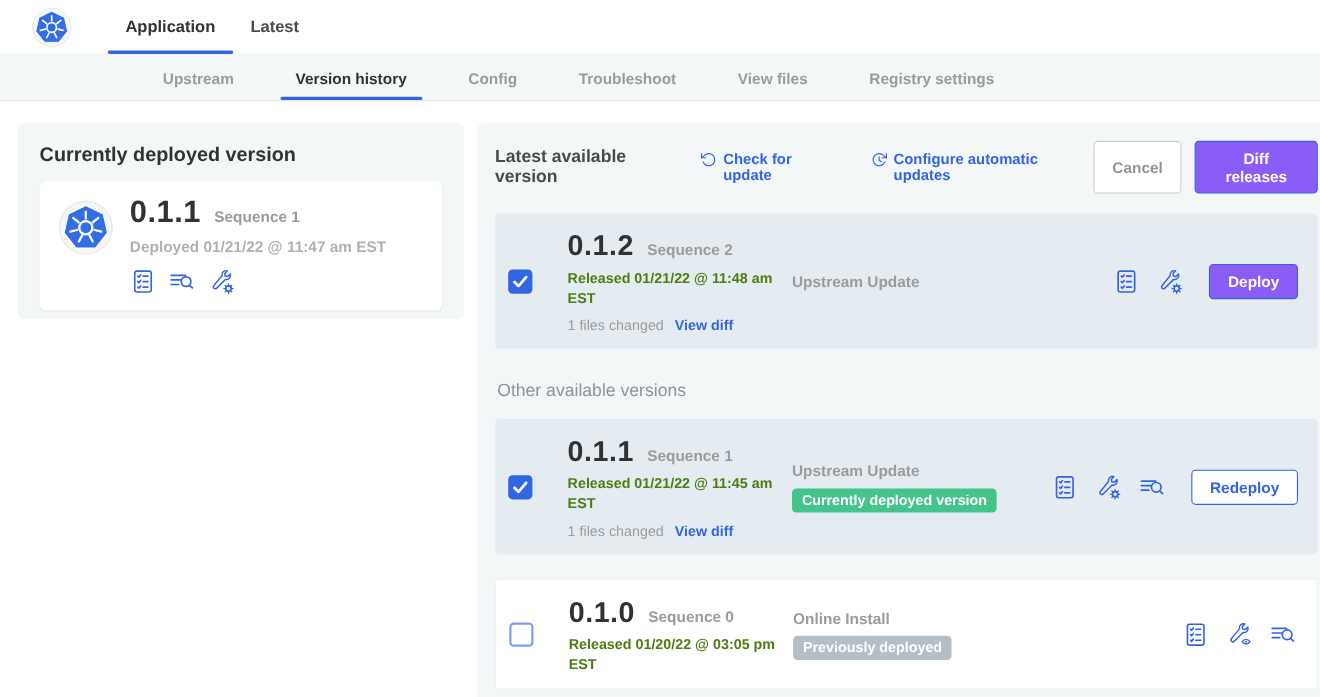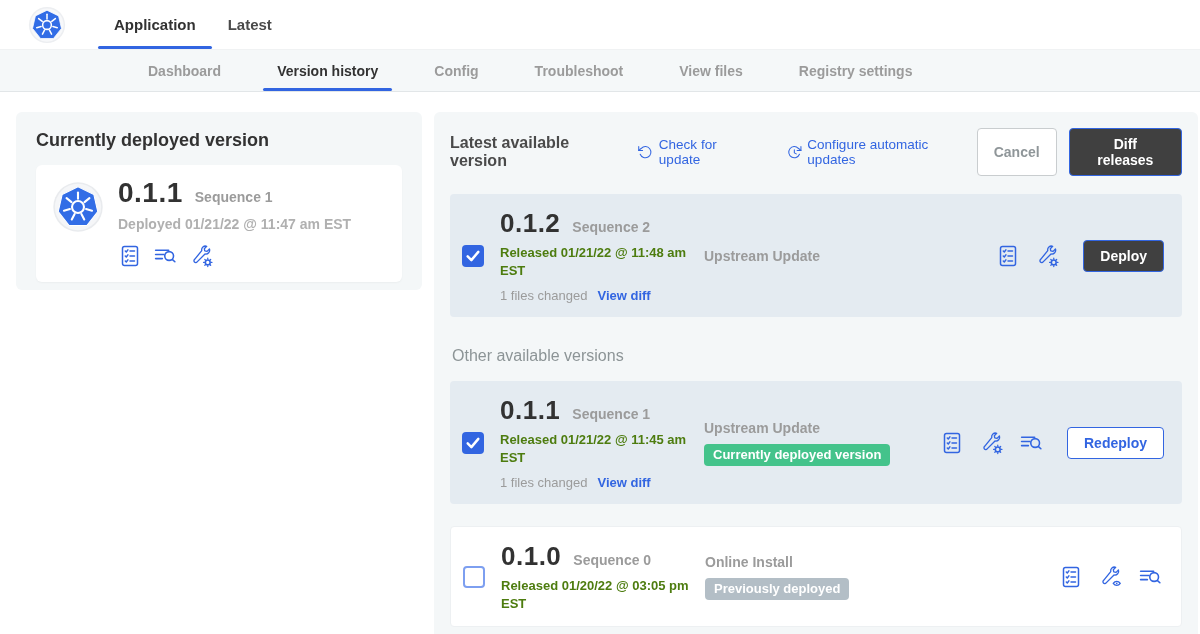--- a/index.html
+++ b/index.html
@@ -43,44 +43,44 @@
   .ver-line { display:flex; align-items:baseline; }
   .big-ver { font-size:28px; font-weight:700; letter-spacing:.5px; color:#323232; }
   .seq { font-size:14px; font-weight:700; color:#9b9b9b; margin-left:12px; }
   .deployed-at { font-size:14px; font-weight:700; color:#b0b0b0; margin-top:7px; }
   .icon-row { display:flex; gap:11px; margin-top:11px; align-items:center; }
 
   
   .right-panel { flex:1; background:#f4f7f8; border-radius:6px; padding:16px 16px 20px; }
   .panel-head { display:flex; align-items:center; }
   .panel-title { font-size:16px; font-weight:700; color:#4a4a4a; margin-right:10px; }
-  .blue-link { display:flex; align-items:center; gap:5px; color:#3265e1;
-    font-size:13.5px; font-weight:400; cursor:pointer; }
+  .blue-link { display:flex; align-items:flex-start; gap:5px; color:#3265e1;
+    font-size:13.5px; font-weight:700; cursor:pointer; }
   .blue-link + .blue-link { margin-left:26px; }
   .panel-head .btns { margin-left:auto; display:flex; gap:12px; }
   .btn { border-radius:4px; font-size:14px; font-weight:700; padding:7px 16px;
     cursor:pointer; font-family:inherit; }
   .btn-cancel { background:#fff; border:1px solid #c9cdcf; color:#8f9699; }
-  .btn-primary { background:#404040; border:1px solid #3265e1; color:#fff; }
+  .btn-primary { background:#8b5cf6; border:1px solid #3265e1; color:#fff; }
   .btn-outline { background:#fff; border:1px solid #3265e1; color:#3265e1; }
 
   .ver-row { border-radius:4px; display:flex; align-items:center;
     padding:14px 18px 14px 12px; }
   .ver-row.selected { background:#e4ebf1; }
   .ver-row.plain { background:#fff; border:1px solid #edf0f2; }
   .row-1 { margin-top:18px; min-height:122px; }
   .row-2 { min-height:118px; }
   .row-3 { margin-top:22px; min-height:90px; }
   .other-title { font-size:16px; font-weight:400; color:#8c9496; margin:30px 0 16px 2px; }
 
   .checkbox { width:22px; height:22px; border-radius:4px; flex:none; cursor:pointer; }
   .checkbox.checked { background:#3265e1; display:flex; align-items:center; justify-content:center; }
   .checkbox.unchecked { background:#fff; border:2px solid #7d9ff0; }
 
-  .vblock { margin-left:16px; width:204px; flex:none; }
+  .vblock { margin-left:32px; width:204px; flex:none; }
   .row-ver { font-size:26px; font-weight:700; color:#323232; letter-spacing:.5px; }
   .released { font-size:13px; font-weight:700; color:#4d7c0f; margin-top:5px;
     width:190px; line-height:1.35; }
   .files-line { display:flex; margin-top:9px; font-size:13px; }
   .files { color:#9b9b9b; }
   .view-diff { color:#3265e1; font-weight:700; margin-left:10px; cursor:pointer; }
 
   .mid { width:236px; flex:none; }
   .source { font-size:14px; font-weight:700; color:#9b9b9b; }
   .badge { display:inline-block; margin-top:8px; font-size:13px; font-weight:700;
@@ -115,21 +115,21 @@
       </g>
     </svg>
   </div>
   <div class="hdr-tabs">
     <div class="hdr-tab active">Application</div>
     <div class="hdr-tab">Latest</div>
   </div>
 </div>
 
 <div class="subnav">
-  <div class="sub-tab">Dashboard</div>
+  <div class="sub-tab">Upstream</div>
   <div class="sub-tab active">Version history</div>
   <div class="sub-tab">Config</div>
   <div class="sub-tab">Troubleshoot</div>
   <div class="sub-tab">View files</div>
   <div class="sub-tab">Registry settings</div>
 </div>
 
 <div class="main">
 
   <div class="left-card">

